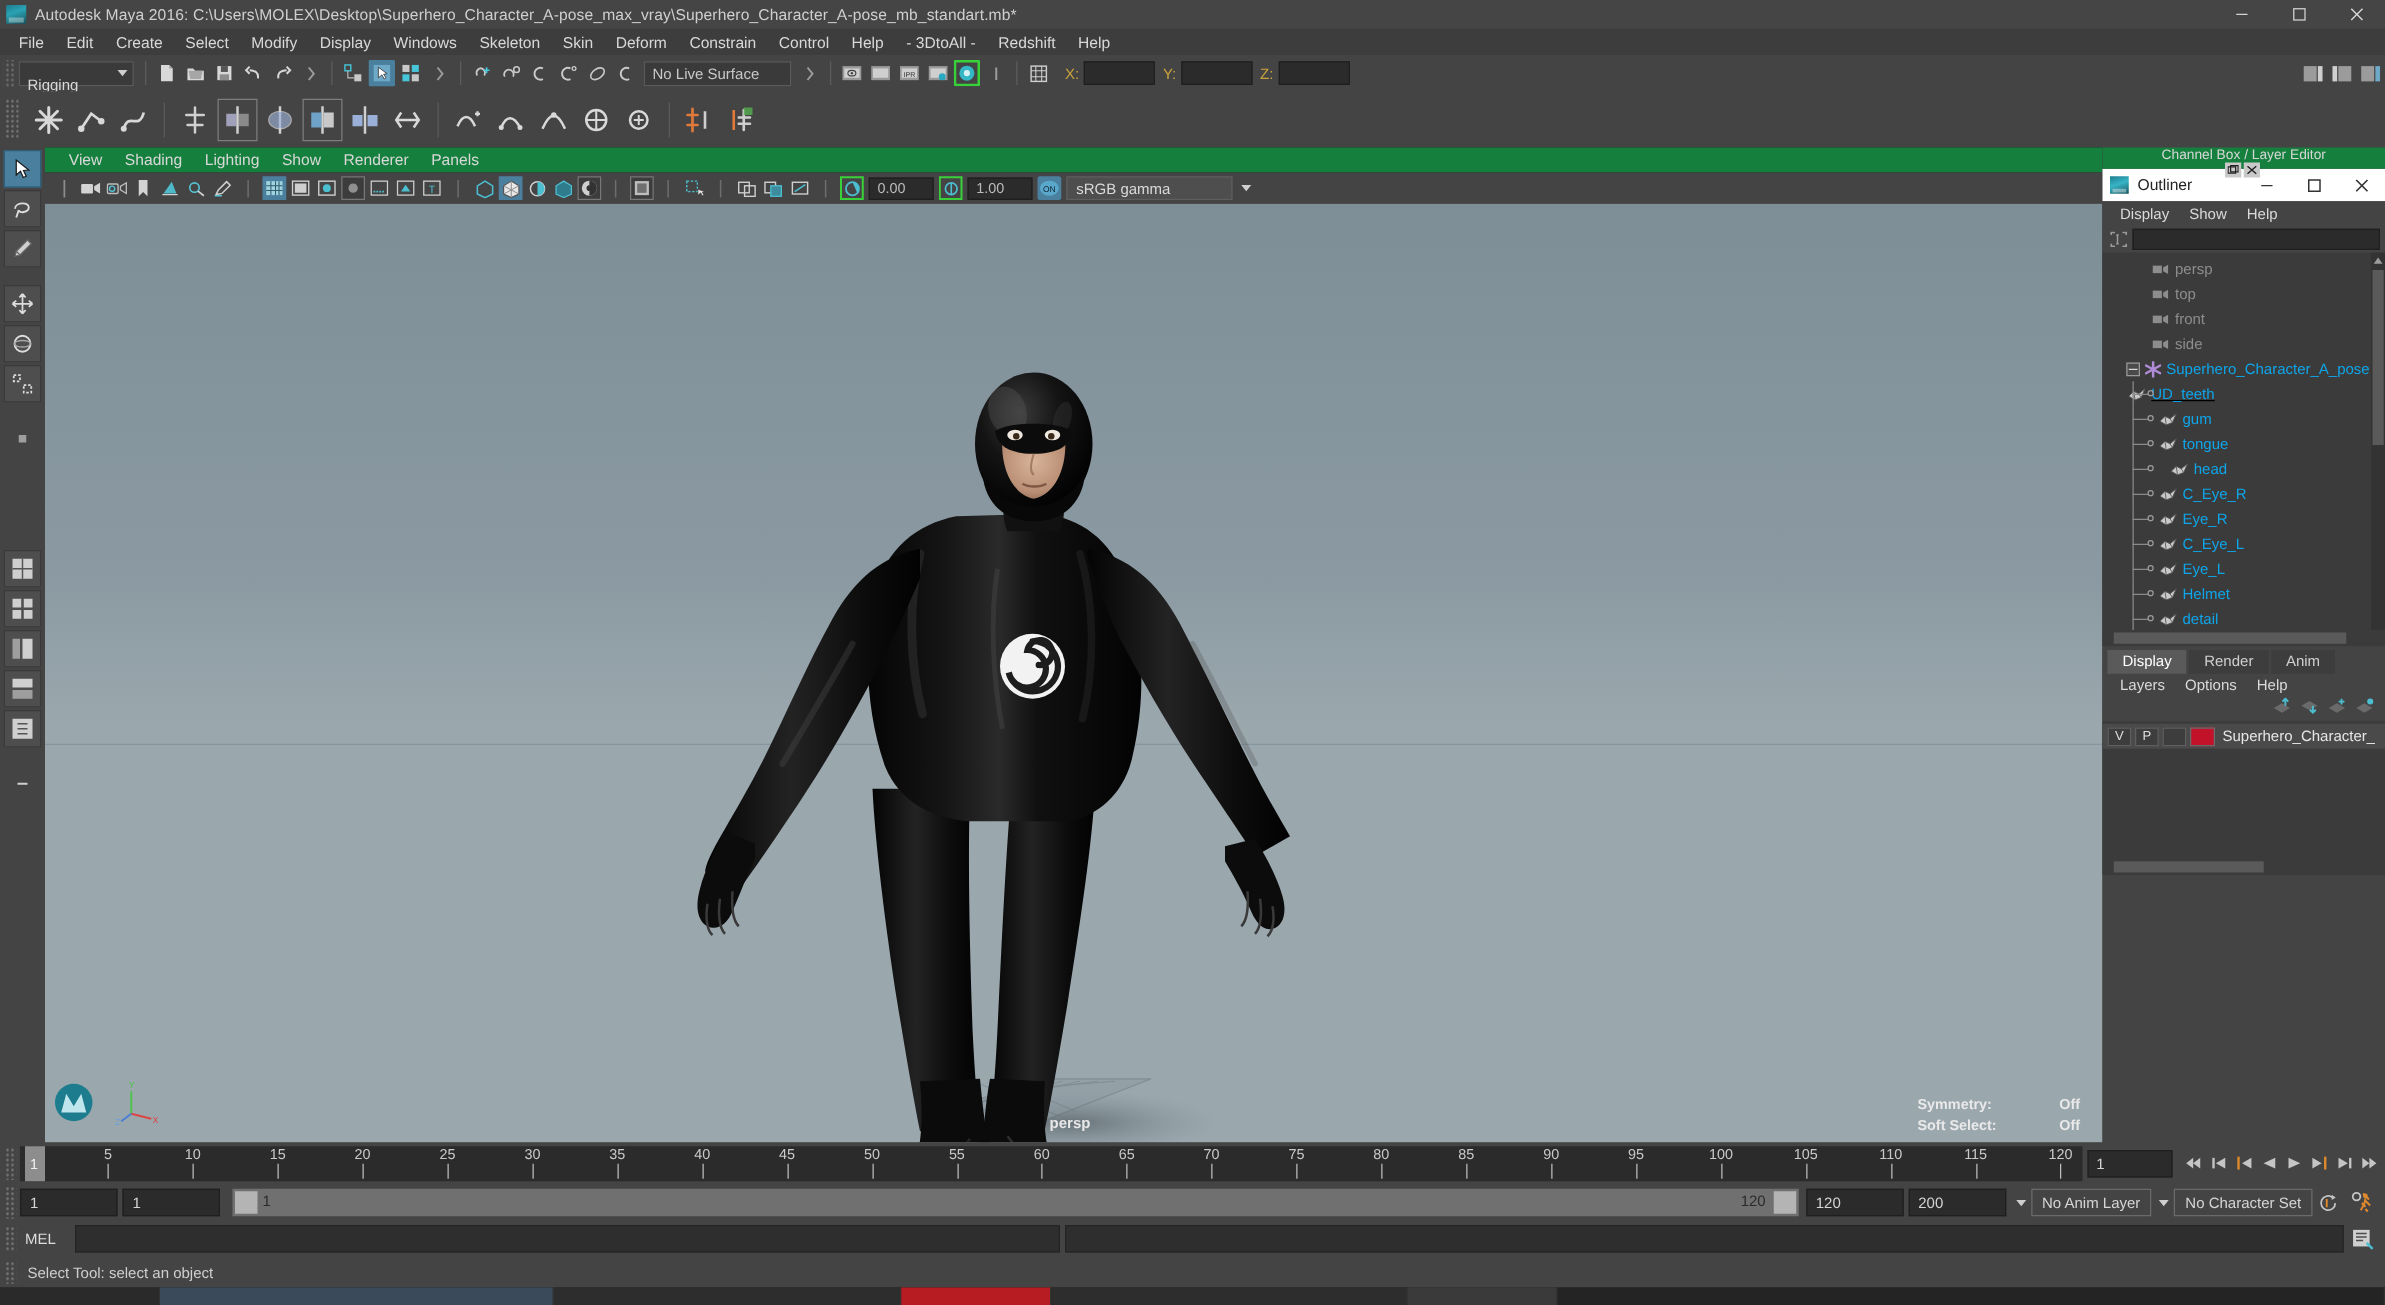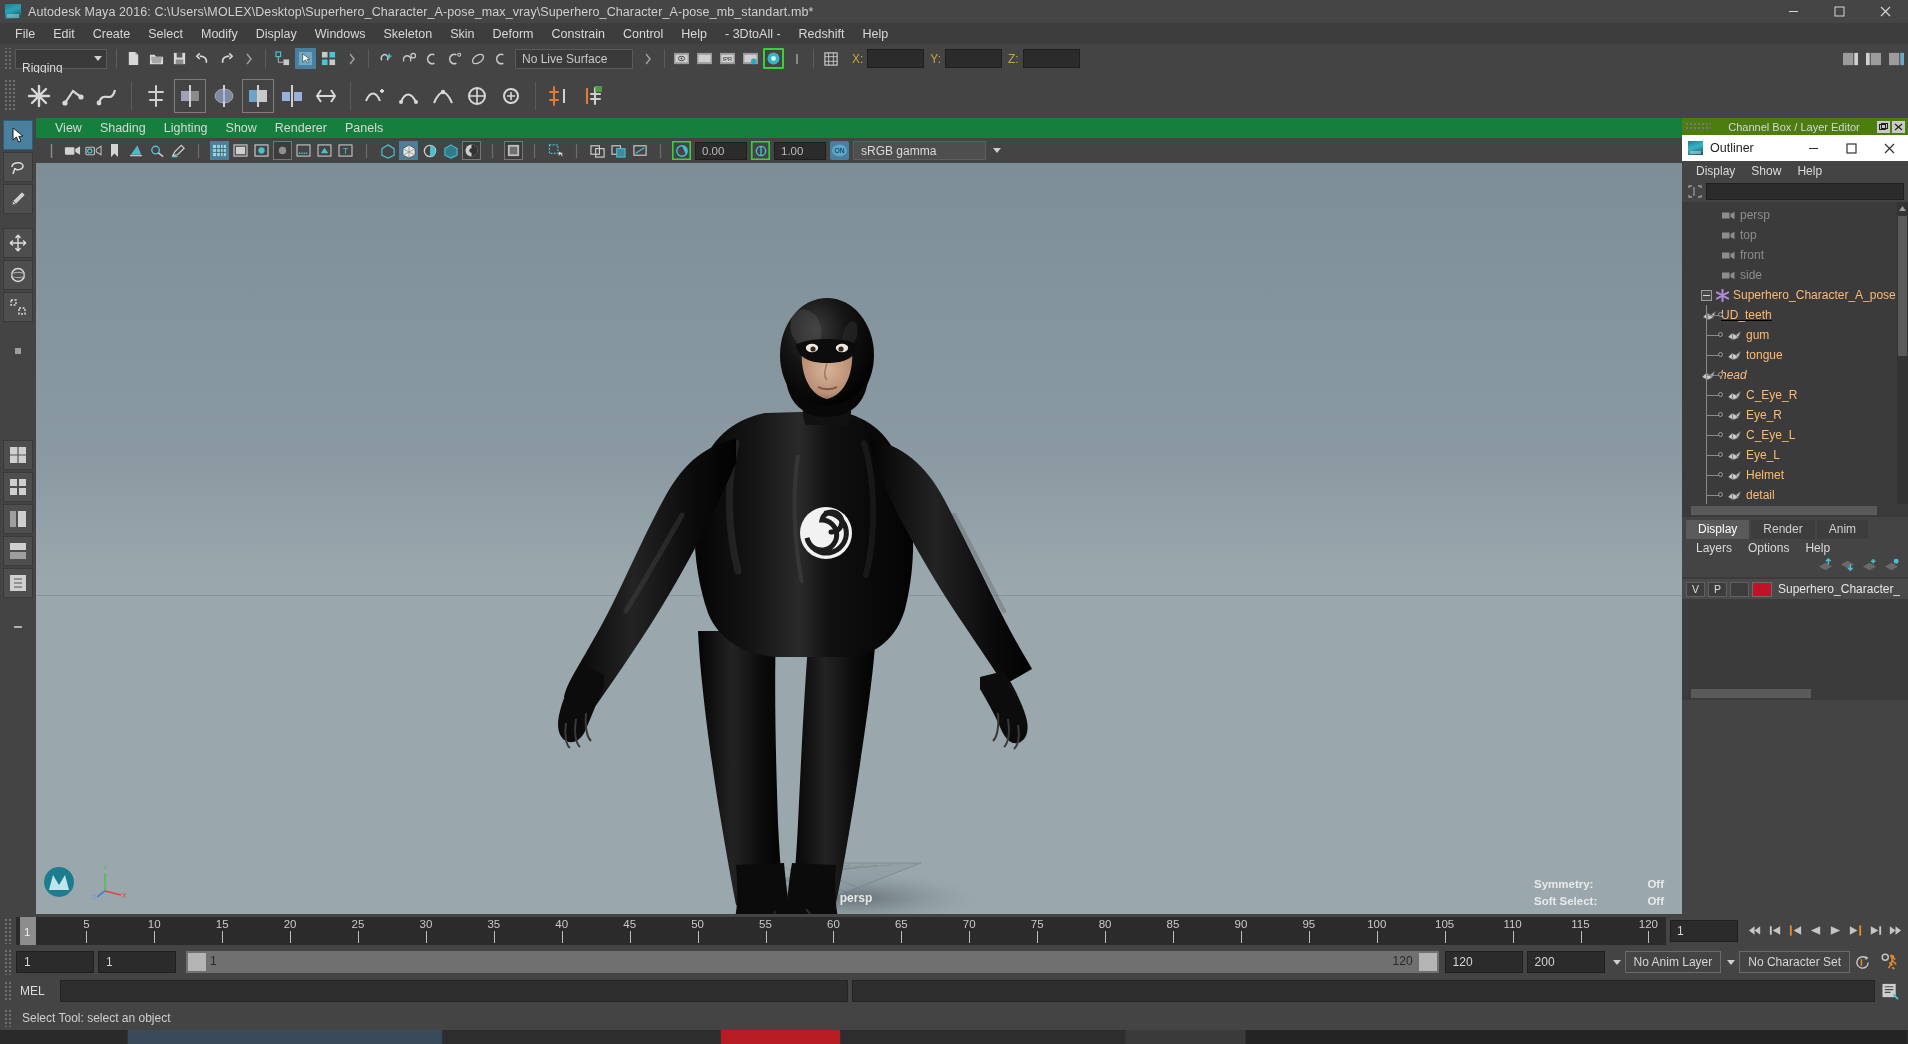--- a/index.html
+++ b/index.html
@@ -162,22 +162,22 @@
   .maya-logo {
     position: absolute; left: 6px; top: 702px; width: 34px; height: 34px;
   }
 
   
   .rightpanel {
     position: absolute; top: 118px; left: 1682px; width: 226px; height: 796px;
     background: #444444;
   }
   .cbox-header {
-    height: 17px; background: #4d7c0f; display: flex; align-items: center;
-    font-size: 11px; color: #d6d6d6; position: relative;
+    height: 17px; background: #15803d; display: flex; align-items: center;
+    font-size: 11px; color: #d6d6d6; position: relative; flex-direction: column;
   }
   .cbox-dots {
     width: 26px; height: 9px; margin-left: 3px;
     background-image: radial-gradient(#777 1px, transparent 1.2px);
     background-size: 4px 4px;
   }
   .cbox-title { flex: 1; text-align: center; font-size: 11px; color: #d6d6d6; }
   .cbox-btns { display: flex; gap: 2px; margin-right: 3px; }
   .cbox-btn { width:13px; height:12px; background:#c9c9c9; color:#222; font-size:9px; display:flex; align-items:center;justify-content:center;}
 
@@ -200,21 +200,21 @@
   .ol-searchrow { height: 22px; background:#444444; display:flex; align-items:center; padding: 0 4px; }
   .ol-searchicon { width: 17px; height: 16px; margin-right: 3px; flex:none; display:flex;align-items:center;justify-content:center;}
   .ol-searchinput { flex:1; height: 17px; background:#2b2b2b; border:1px solid #1f1f1f; }
 
   .ol-tree {
     height: 302px; background: #3b3b3b; position: relative; overflow: hidden;
     padding-top: 3px;
   }
   .ol-row { height: 20px; display:flex; align-items:center; font-size: 12px; position: relative; }
   .ol-cam-label { color: #8d8d8d; }
-  .ol-label { color: #fdba74; text-align: right; }
+  .ol-label { color: #0ea5e9; text-align: right; }
   .camicon { width: 13px; height: 9px; margin-right: 5px; flex:none; }
   .meshicon { width: 15px; height: 11px; margin-right: 4px; flex:none; }
   .expander {
     width: 11px; height: 11px; border: 1px solid #9a9a9a; background: #4a4a4a;
     display:flex; align-items:center; justify-content:center; flex:none; margin-right: 4px;
   }
   .expander:after { content:''; width:7px; height:1px; background:#d8d8d8; }
   .staricon { width: 13px; height: 13px; margin-right: 4px; flex:none; }
   .treeline-v { position:absolute; left: 24px; top: 0; width:1px; height:20px; background:#8a8a8a; }
   .treeline-h { position:absolute; left: 24px; top: 10px; width:13px; height:1px; background:#8a8a8a; }
@@ -1228,21 +1228,21 @@
         <div class="ol-row" style="padding-left:45px;">
           <div class="treeline-v"></div>
           <div class="treeline-h"></div>
           <div class="treedot"></div>
           <svg class="meshicon" viewBox="0 0 15 11">
               <path d="M1 7 L5 3 L9 5 L14 1 L11 8 L6 10 Z" fill="#c9c9c9" stroke="#555" stroke-width=".8"></path>
               <path d="M5 3 L6 10 M9 5 L11 8" stroke="#555" stroke-width=".7"></path>
             </svg>
           <span class="ol-label">tongue</span>
         </div>
-        <div class="ol-row" style="padding-left:19px;font-style:italic;">
+        <div class="ol-row" style="padding-left:54px;">
           <div class="treeline-v"></div>
           <div class="treeline-h"></div>
           <div class="treedot"></div>
           <svg class="meshicon" viewBox="0 0 15 11">
               <path d="M1 7 L5 3 L9 5 L14 1 L11 8 L6 10 Z" fill="#c9c9c9" stroke="#555" stroke-width=".8"></path>
               <path d="M5 3 L6 10 M9 5 L11 8" stroke="#555" stroke-width=".7"></path>
             </svg>
           <span class="ol-label">head</span>
         </div>
         <div class="ol-row" style="padding-left:45px;">

